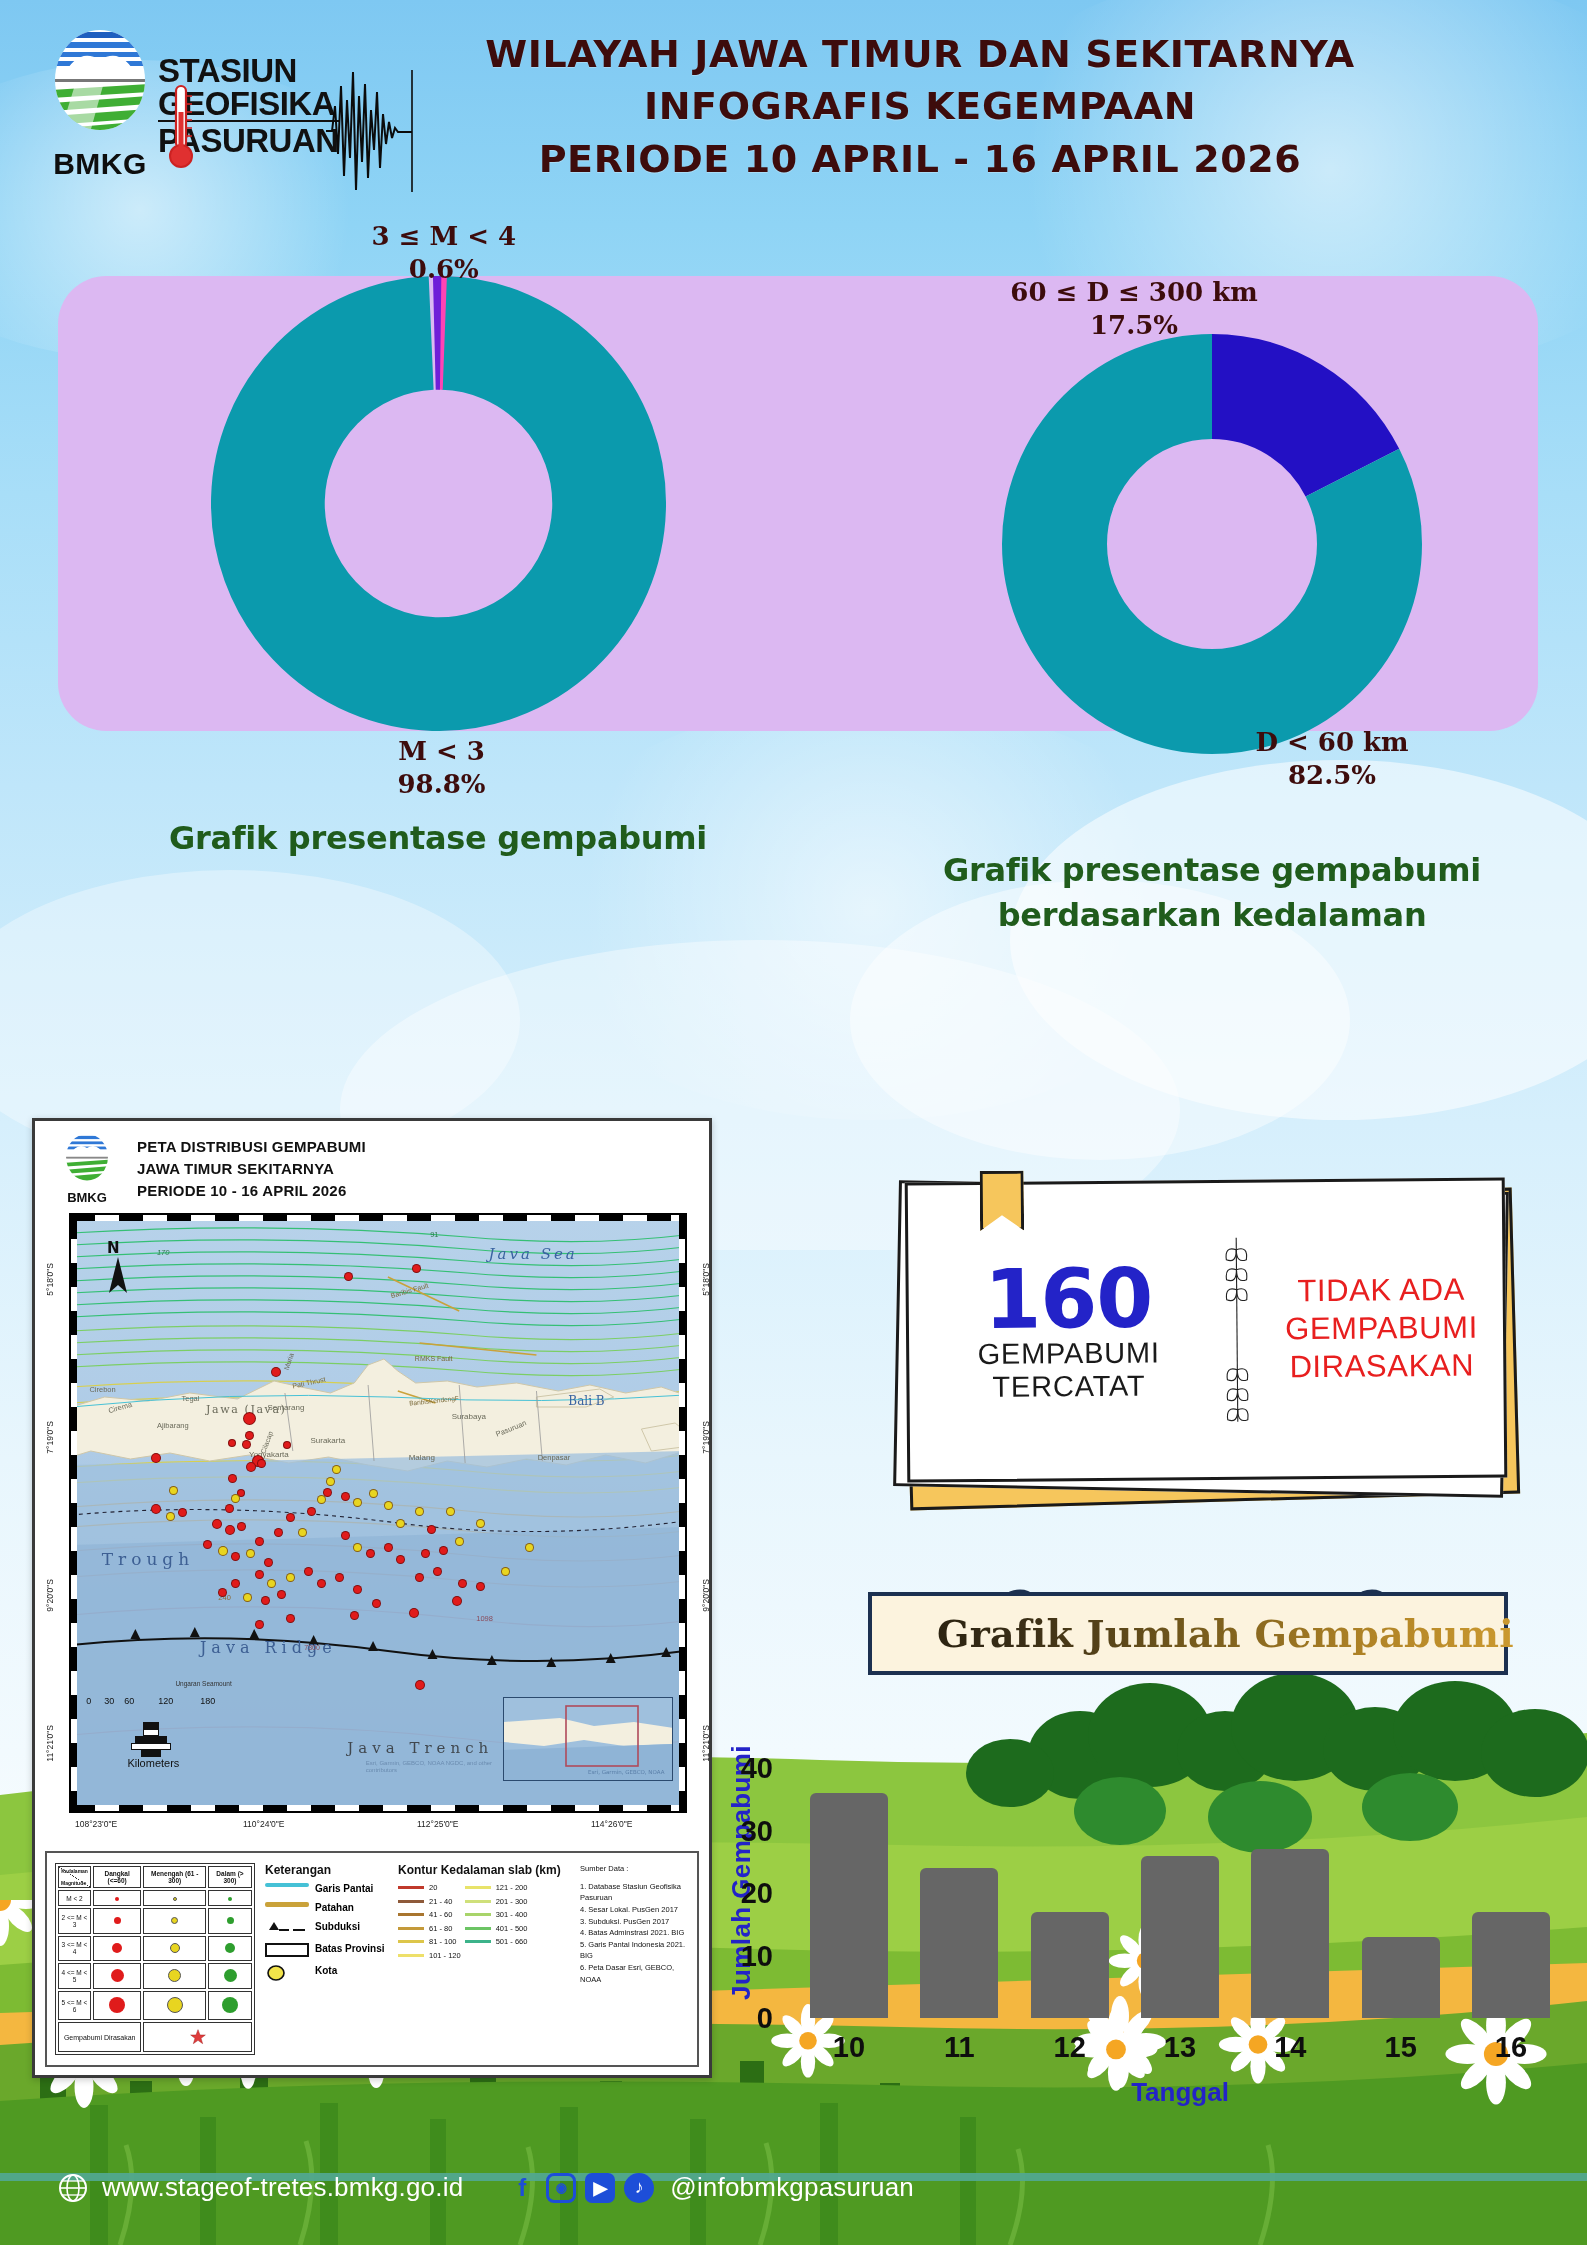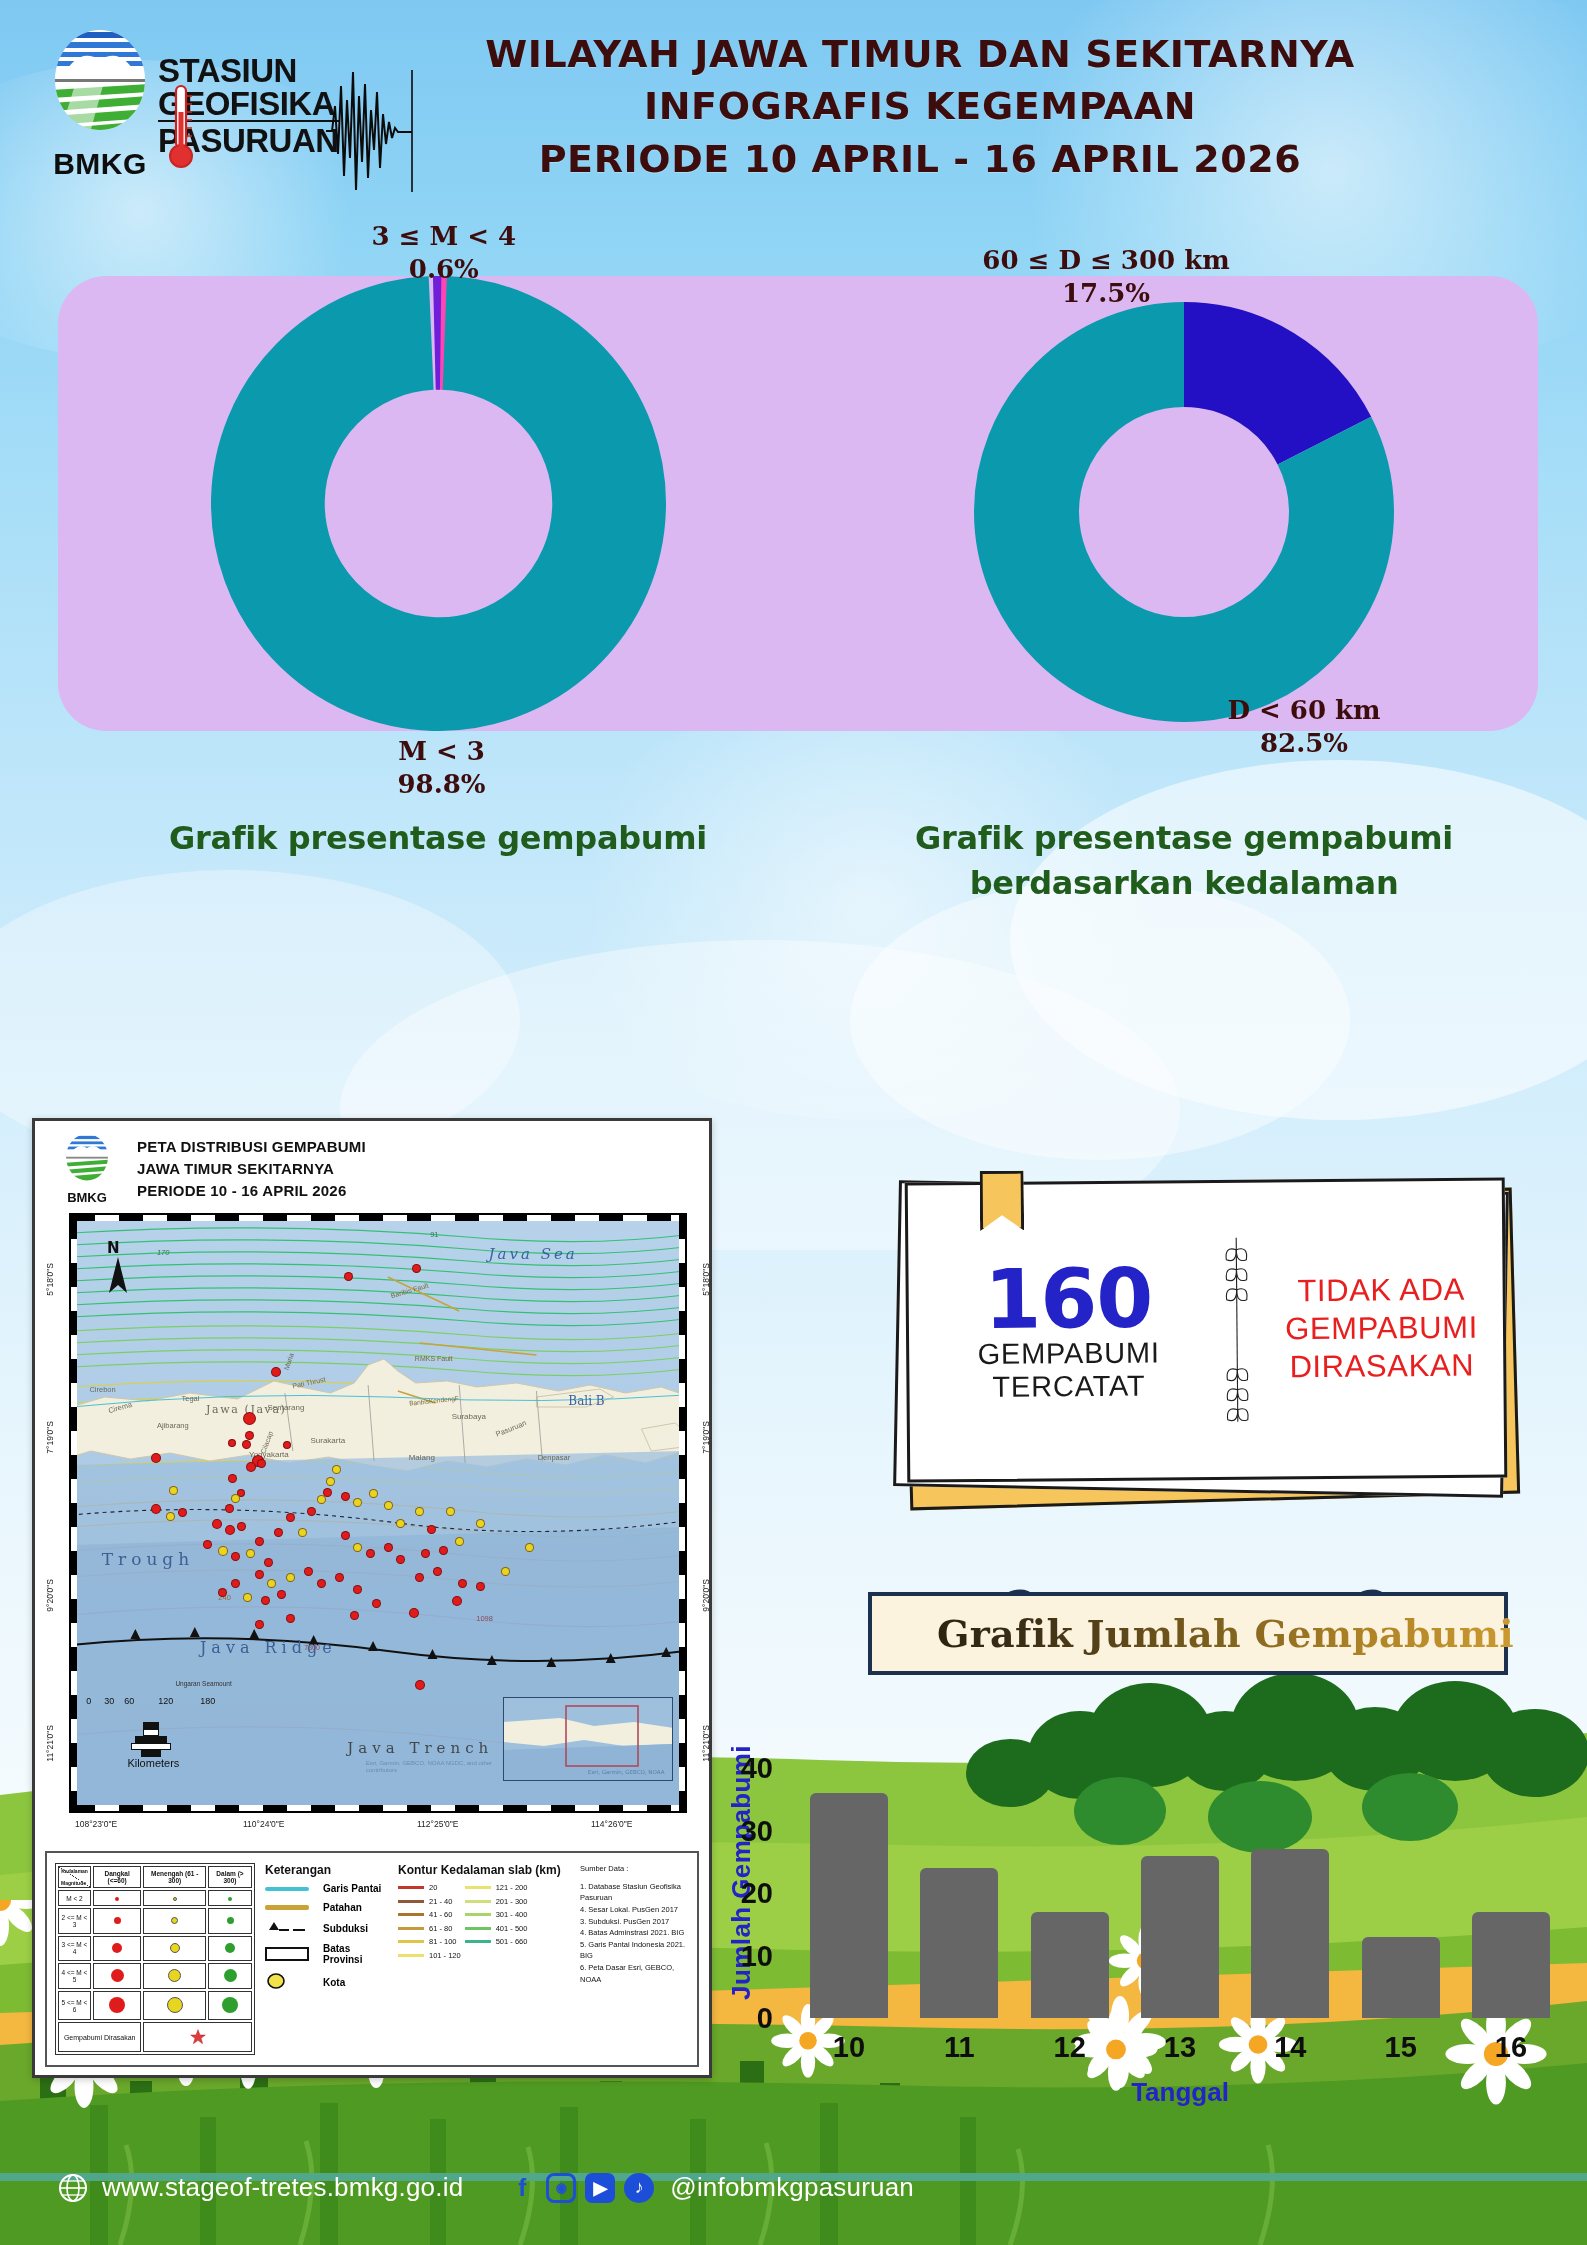--- a/index.html
+++ b/index.html
@@ -38,21 +38,21 @@
     text-shadow: 0 1px 0 rgba(255,255,255,.25);
   }
 
   
   .donut-panel {
     position: absolute; left: 58px; top: 276px; width: 1480px; height: 455px;
     background: #dcb8f2; border-radius: 48px;
   }
   .donut-col { position: absolute; top: 0; width: 640px; height: 455px; }
   .donut-col.left  { left: 60px; }
-  .donut-col.right { left: 806px; }
+  .donut-col.right { left: 834px; margin-top: 32px; }
 
   .donut-holder { position: relative; width: 455px; height: 455px; margin: 0 auto; }
   .donut-holder.small { width: 420px; height: 420px; margin-top: 26px; }
 
   .slice-label {
     position: absolute; text-align: center; color: #3d0c0c;
     font-family: "DejaVu Serif", serif; font-weight: 700; font-size: 26px; line-height: 1.28;
     white-space: nowrap;
   }
 
@@ -84,21 +84,21 @@
   .quake { position: absolute; border-radius: 50%; border: .5px solid rgba(60,0,0,.55); }
 
   .map-legend {
     position: absolute; left: 10px; right: 10px; top: 730px; bottom: 8px;
     border: 2px solid #555; display: flex; padding: 10px 8px;
   }
   .legend-tbl { border: 1px solid #333; font-size: 6.5px; color: #111; width: 200px; }
   .legend-tbl td, .legend-tbl th { border: 1px solid #333; text-align: center; padding: 1.5px 2px; }
   .ket-col { width: 135px; padding-left: 10px; }
   .ket-h { font-size: 12px; font-weight: 700; color: #111; margin-bottom: 6px; }
-  .ket-row { display: flex; align-items: center; margin-bottom: 8px; font-size: 10px; font-weight: 700; gap: 8px; }
+  .ket-row { display: flex; align-items: flex-start; margin-bottom: 8px; font-size: 10px; font-weight: 700; }
   .ket-row .sw { width: 44px; margin-right: 6px; flex: 0 0 44px; }
   .kontur-col { width: 180px; padding-left: 8px; }
   .kontur-grid { display: flex; gap: 4px; }
   .kontur-grid ul { list-style: none; }
   .kontur-grid li { display: flex; align-items: center; font-size: 7.5px; margin-bottom: 4.5px; color: #111; }
   .kontur-grid li i { display: inline-block; width: 26px; height: 3px; margin-right: 5px; }
   .sumber-col { flex: 1; padding-left: 10px; font-size: 7.5px; color: #111; line-height: 1.55; }
 
   
   .count-card-wrap { position: absolute; left: 890px; top: 1178px; width: 640px; height: 340px; }

